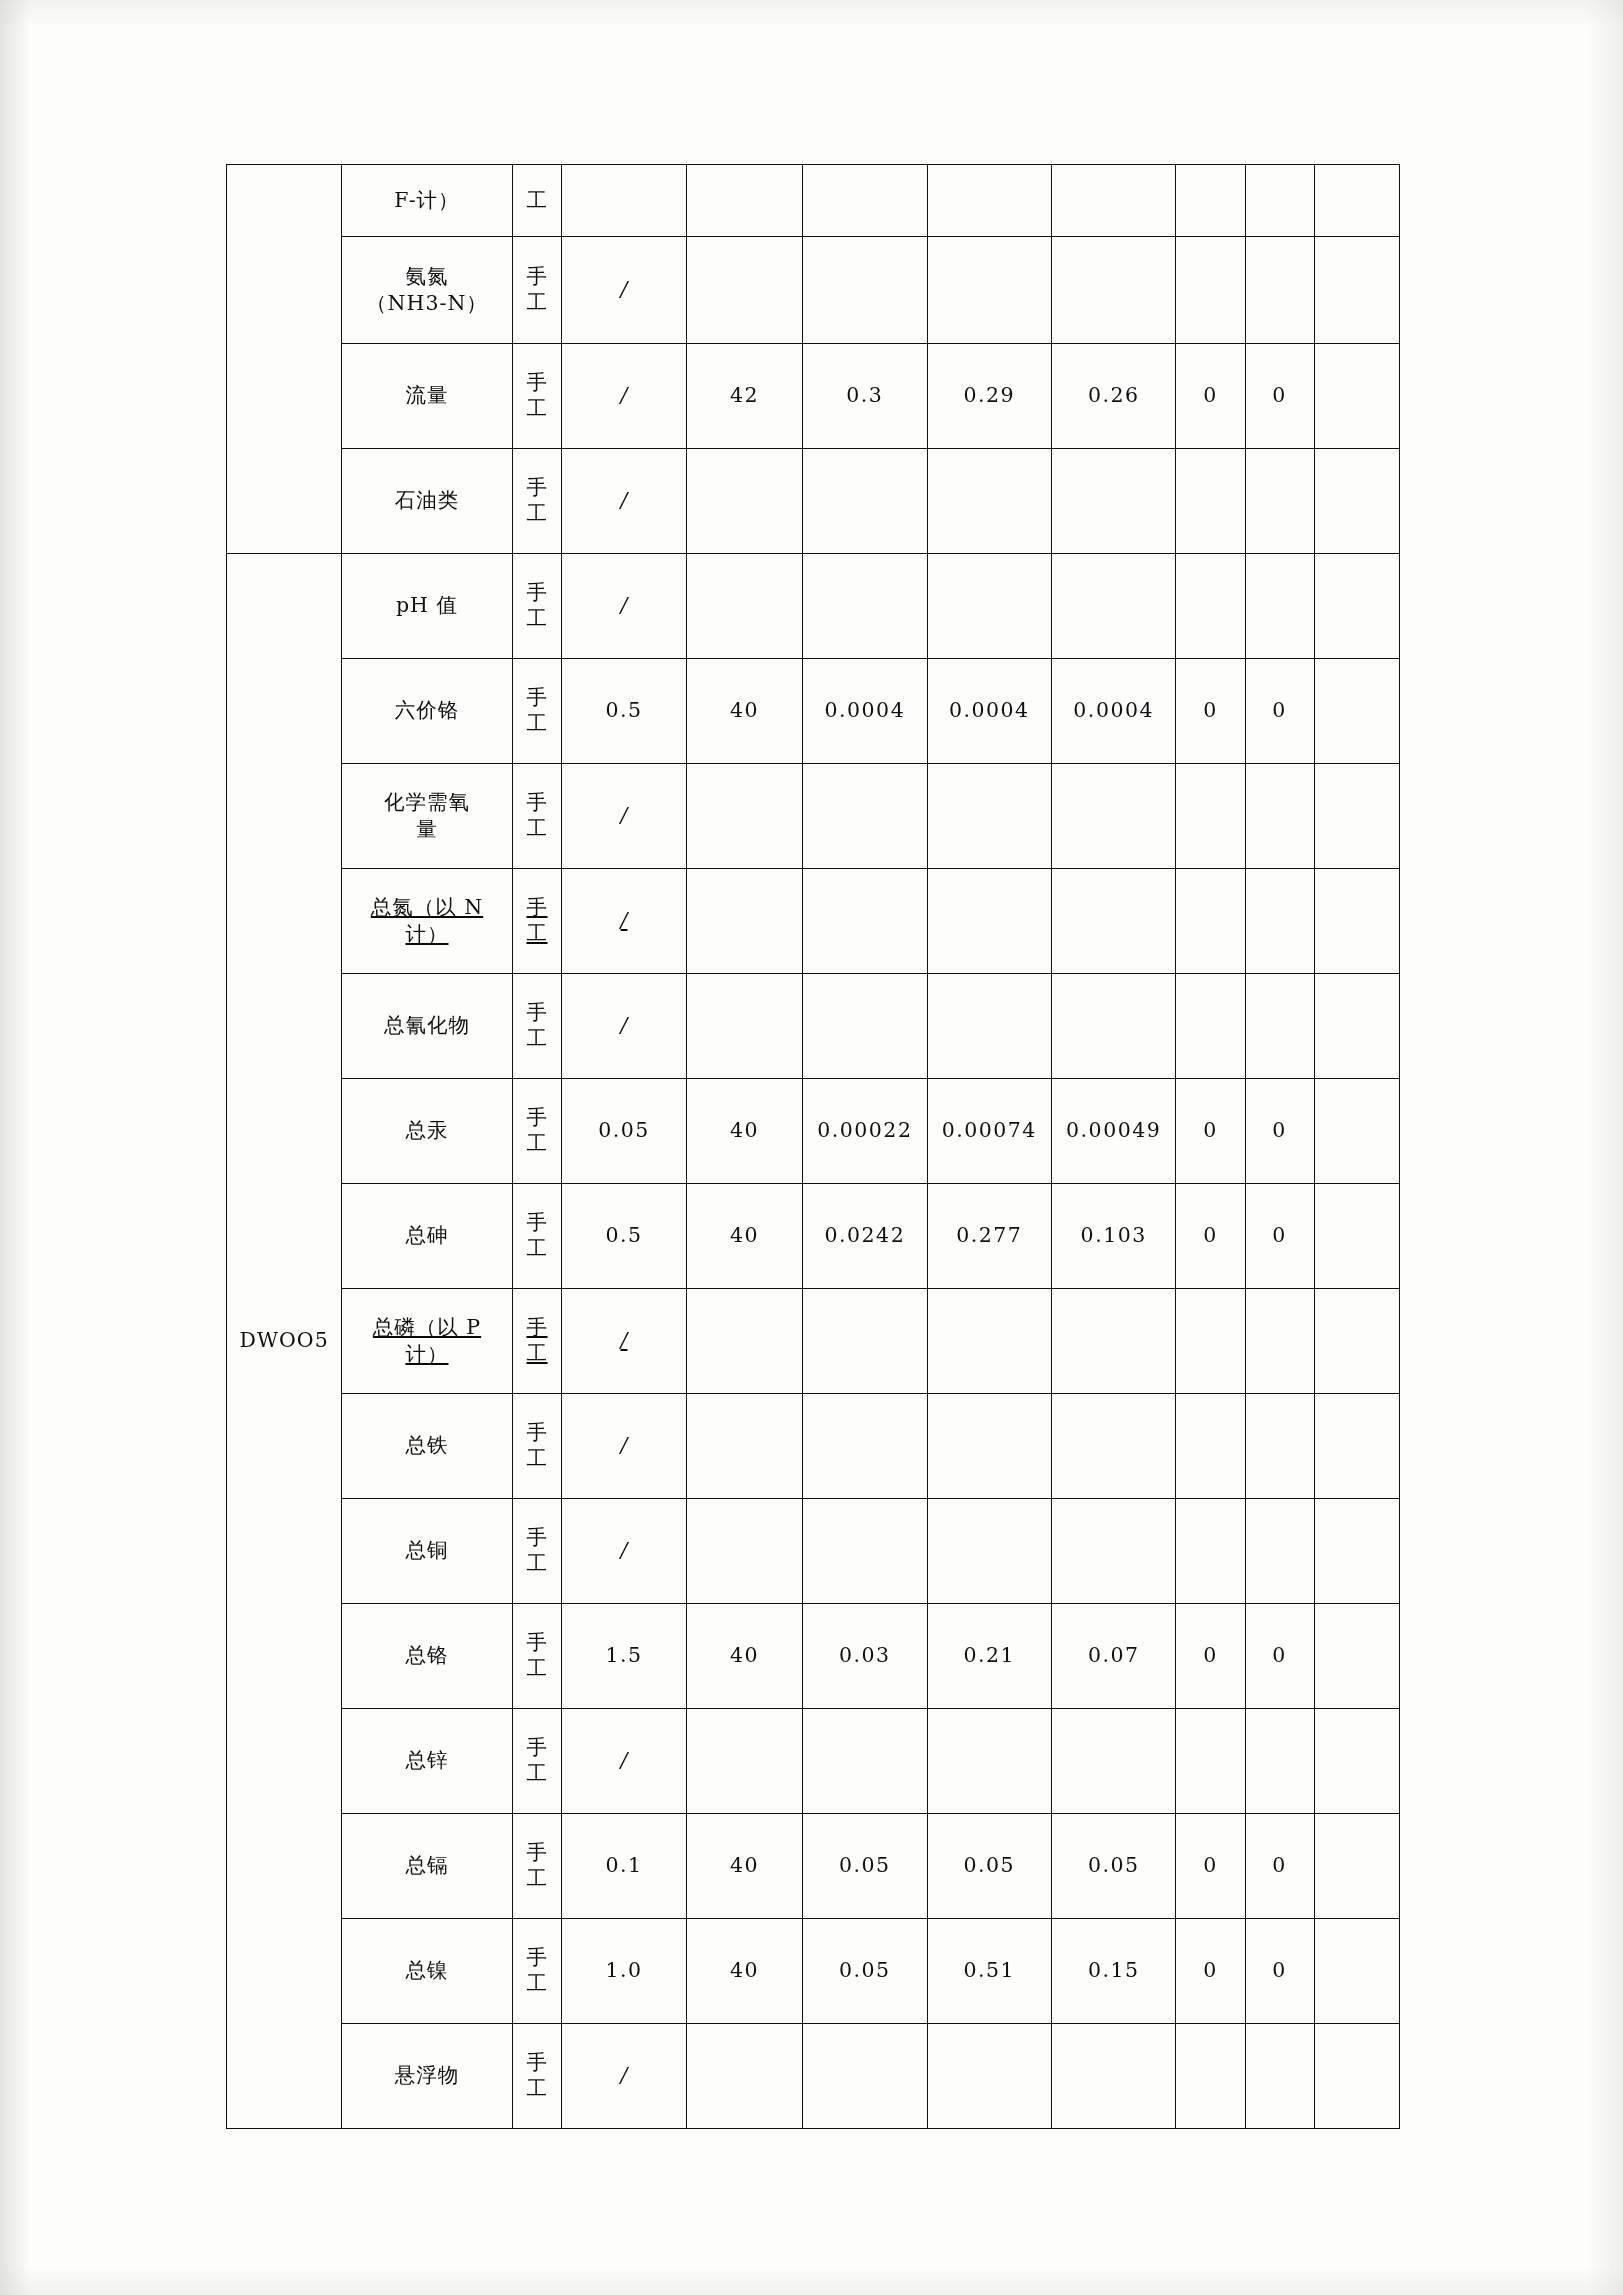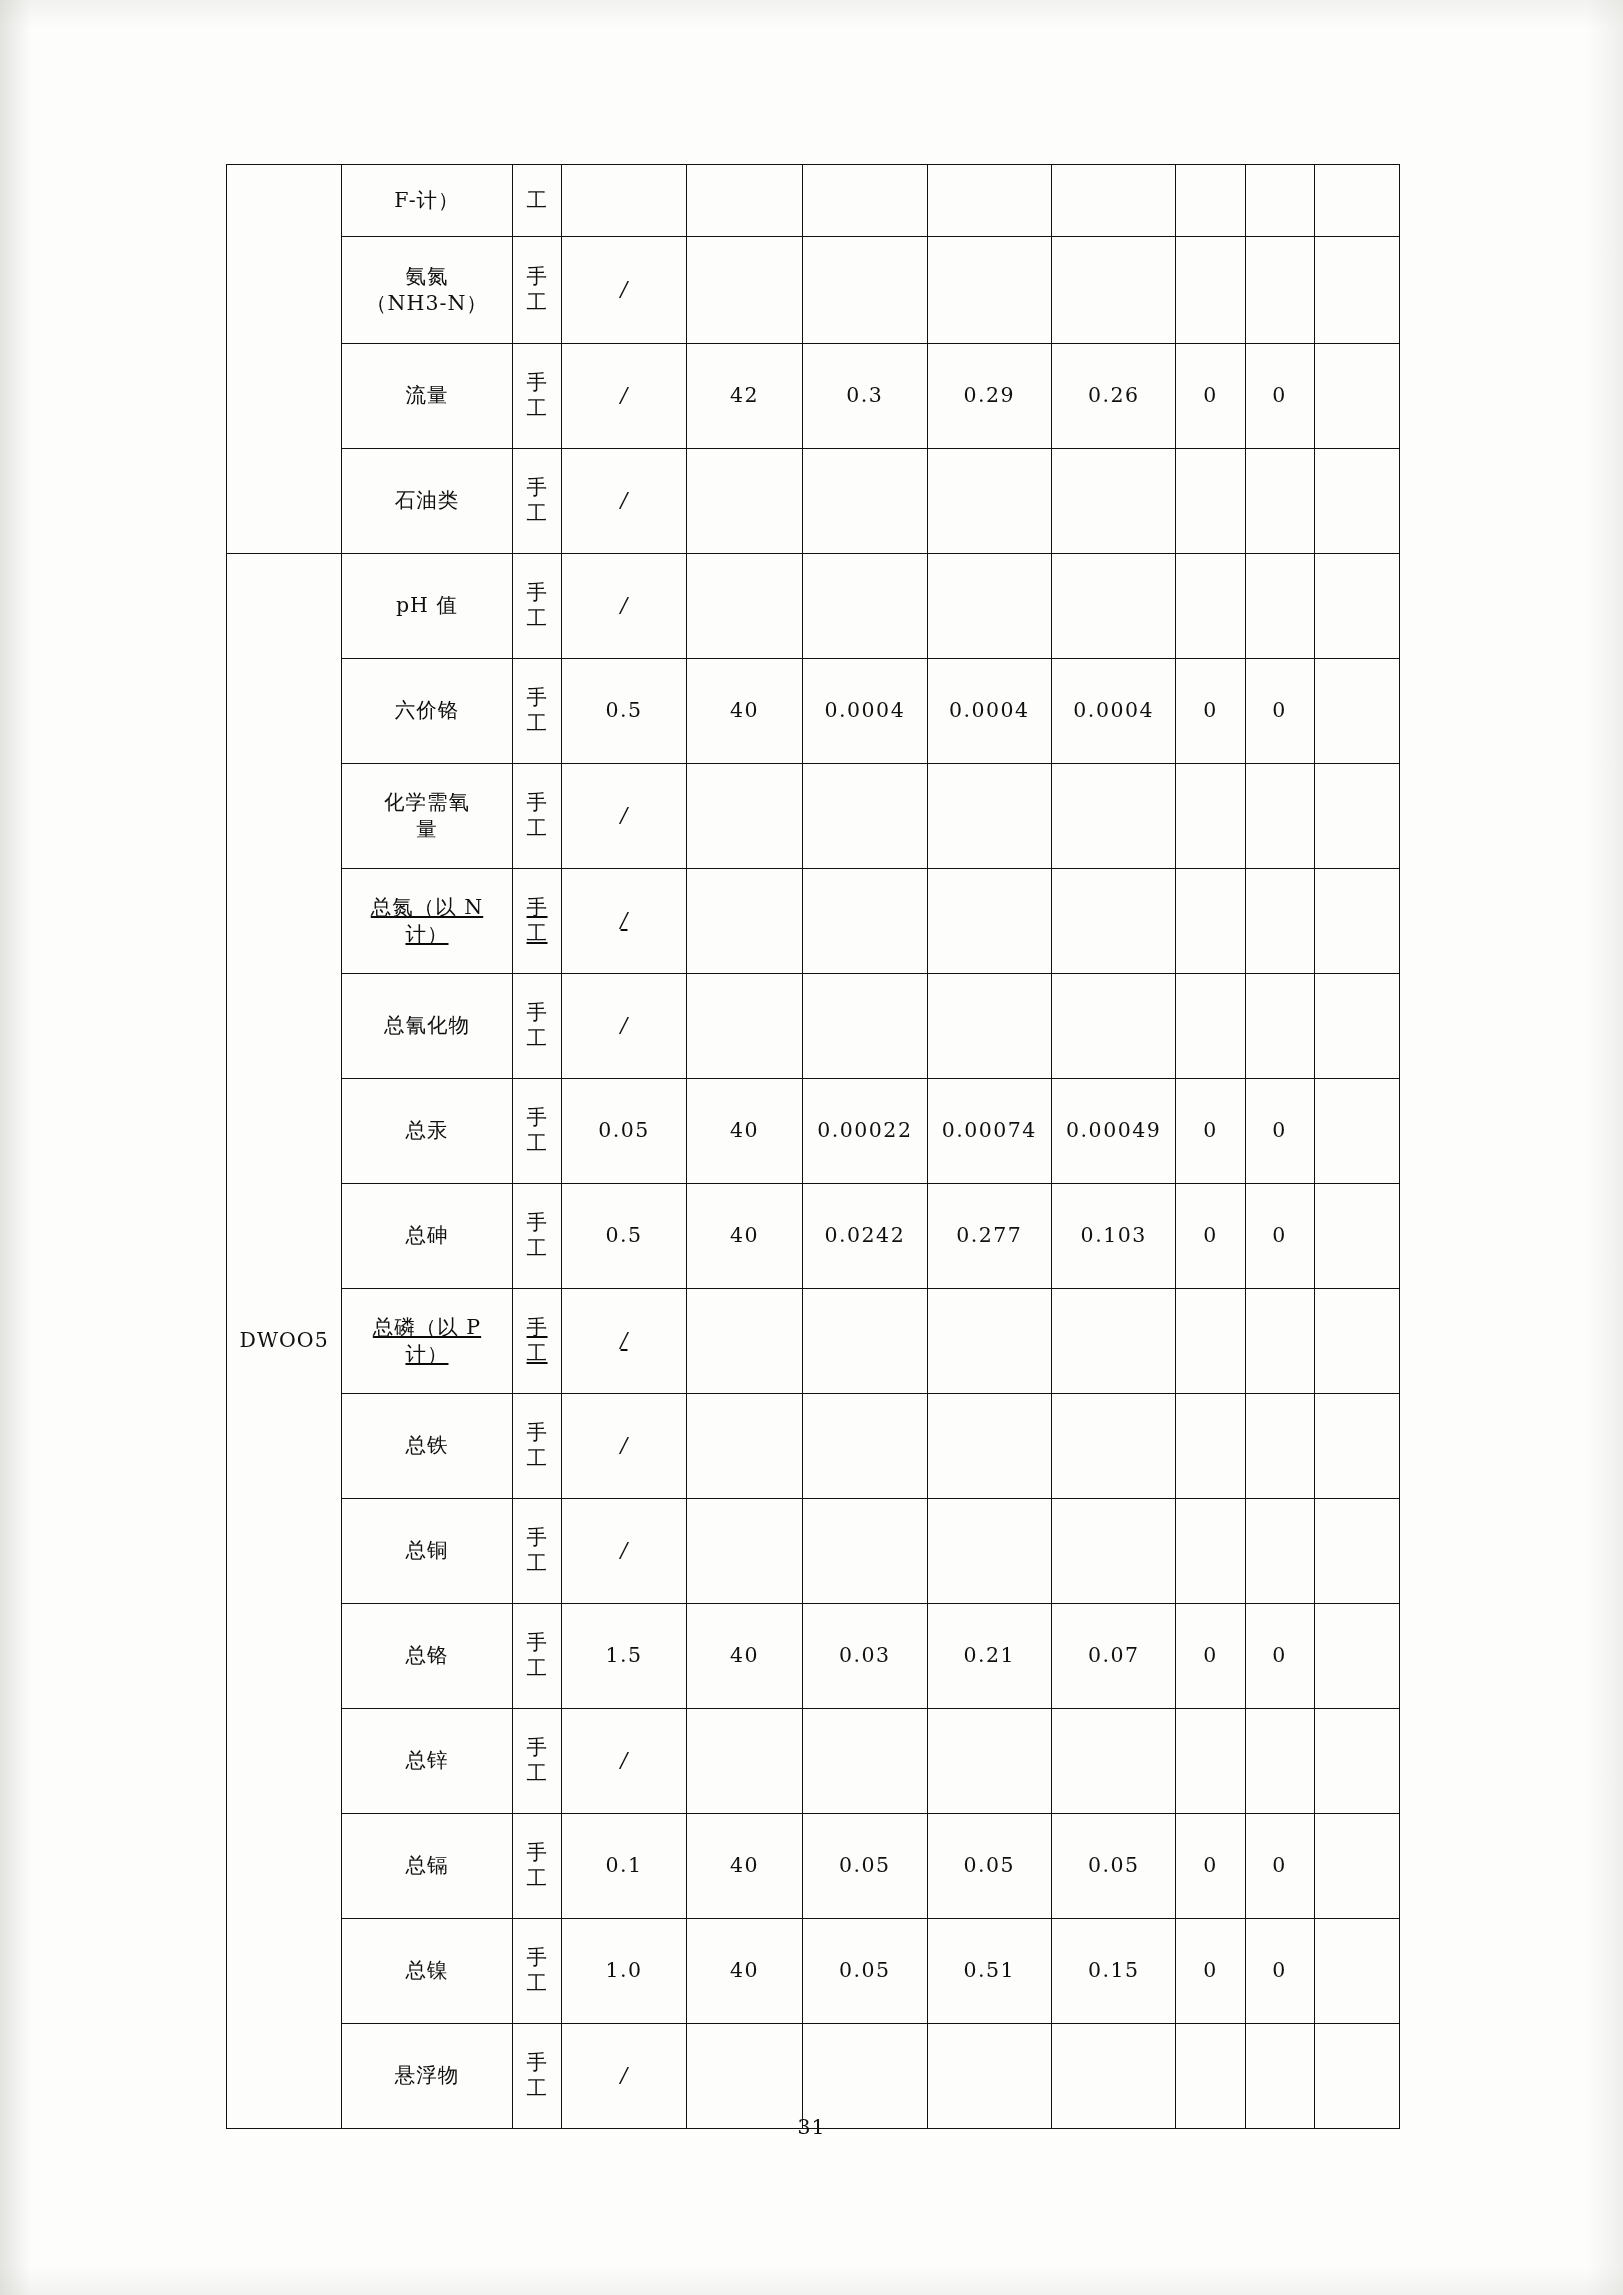--- a/index.html
+++ b/index.html
@@ -485,16 +485,15 @@
             <td class="num"></td>
             <td class="num"></td>
             <td class="num"></td>
             <td class="num"></td>
             <td class="num"></td>
           </tr>
         </tbody>
     </table>
   </div>
 
-  <div class="page-number">31</div>
 
 </div>
 
 
 </body></html>

